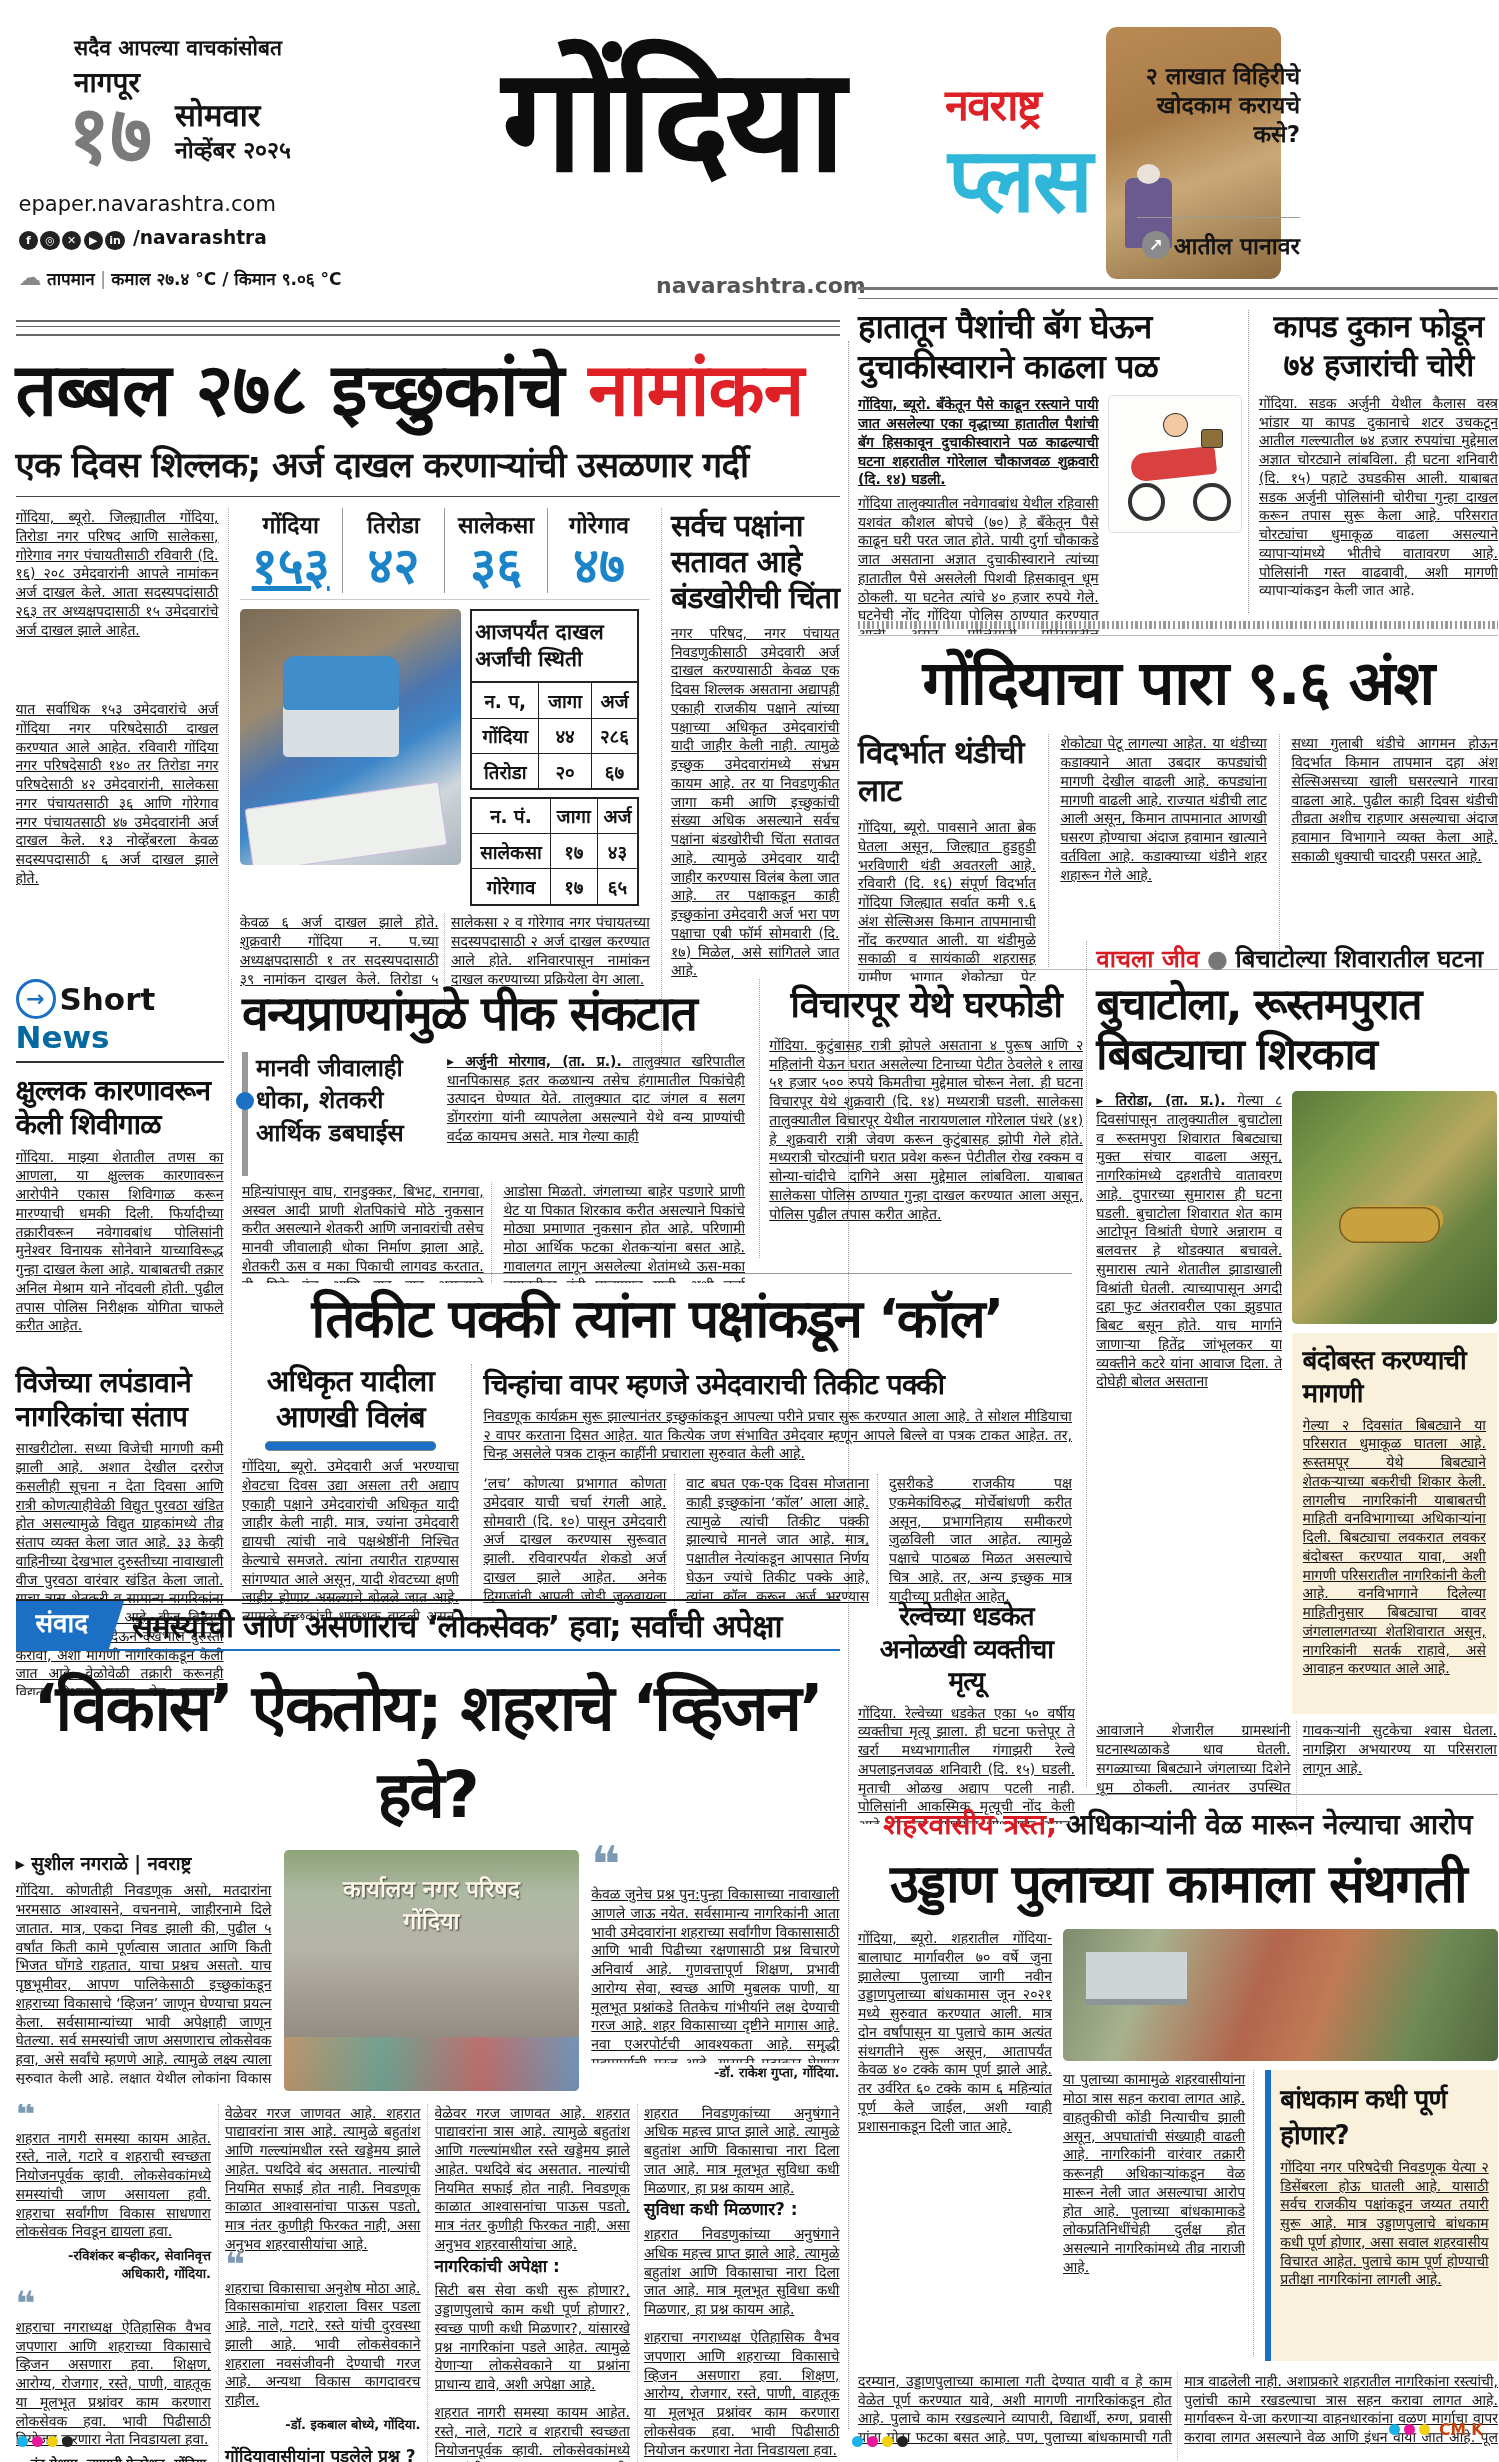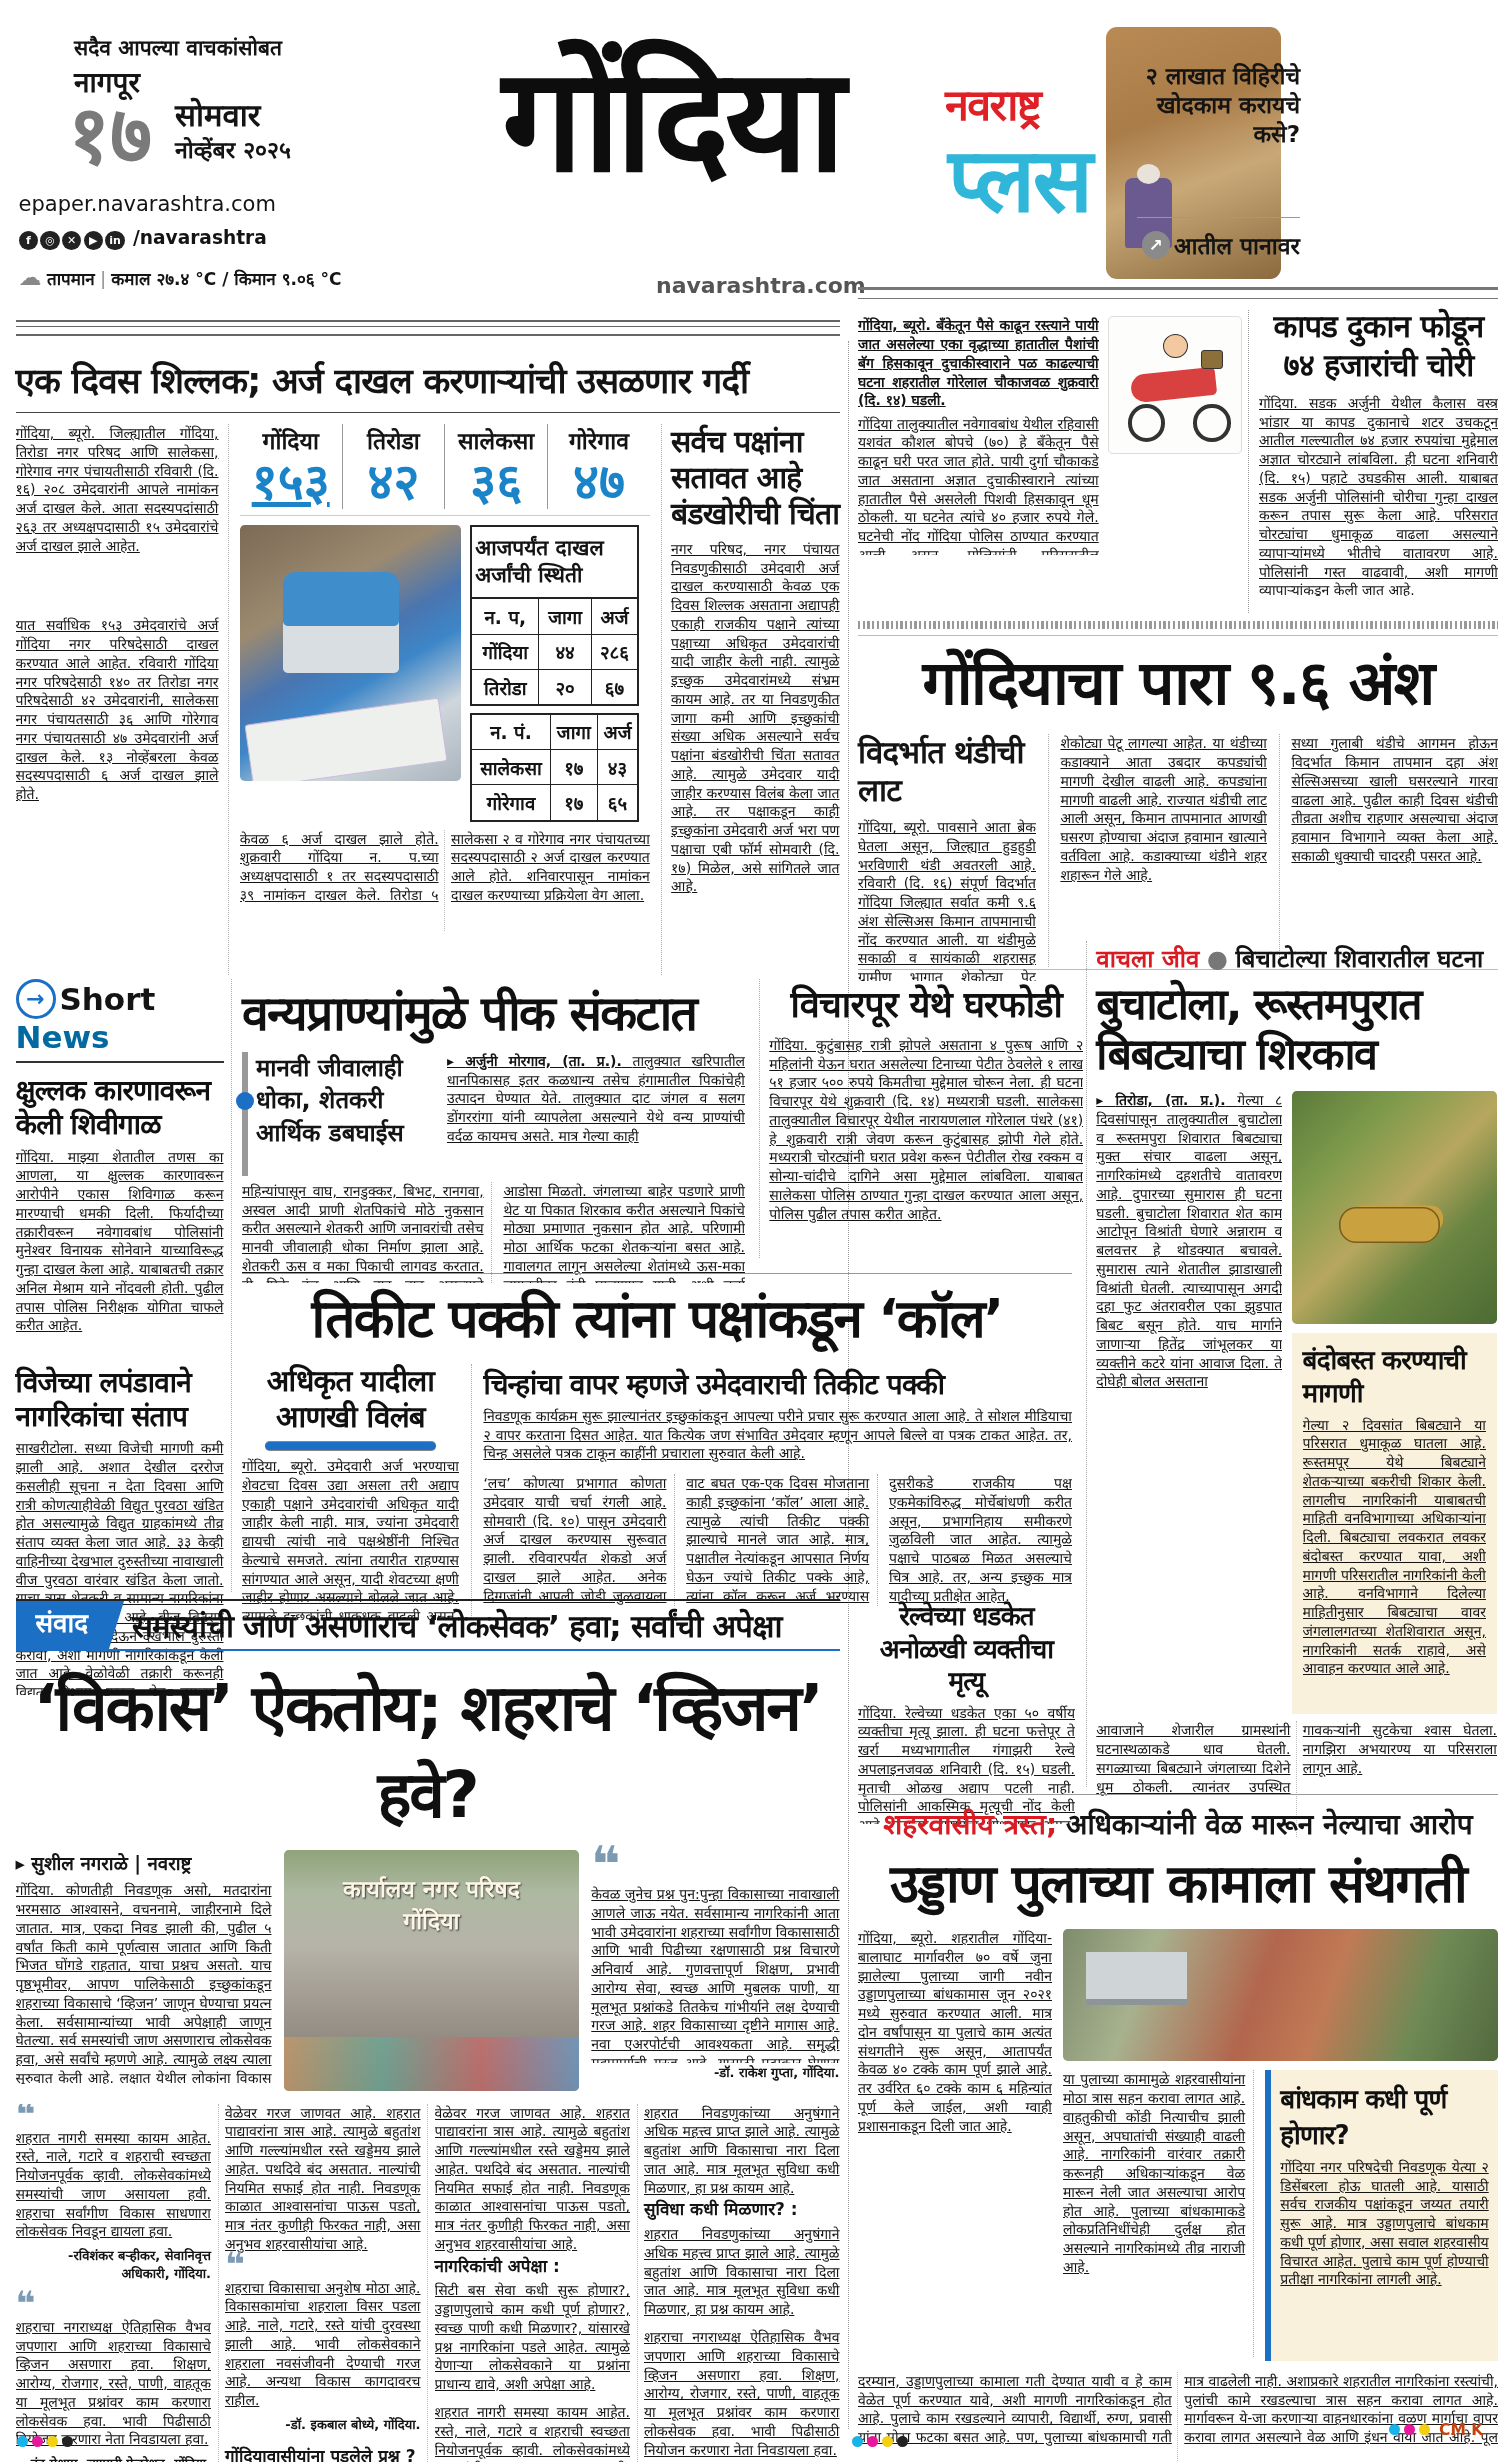--- a/index.html
+++ b/index.html
@@ -65,20 +65,24 @@
 
   <div class="abs" style="left:15.5px;top:320px;width:824px;height:12.4px;border-top:2.3px solid #666;border-bottom:2.3px solid #666;">
     <div style="margin-top:3.9px;border-top:1.6px solid #666;"></div>
   </div>
   <div class="abs" style="left:858px;top:287px;width:640px;height:7.8px;border-top:3.1px solid #777;border-bottom:1.6px solid #777;"></div>
 </div>
 
 <div class="abs dotline" style="left:848px;top:341px;height:2088px;"></div>
 
 <div class="abs" style="left:15.5px;top:348px;width:824px;height:622px;">
+  <div class="headline" style="font-size:73px;line-height:1.15;white-space:nowrap;">
+    <span>तब्बल २७८ इच्छुकांचे</span>
+    <span style="color:#e02027;">नामांकन</span>
+  </div>
   <div class="b" style="font-size:35px;margin-top:7.8px;border-bottom:1.6px solid #444;padding-bottom:9.3px;letter-spacing:-0.8px;">एक दिवस शिल्लक; अर्ज दाखल करणाऱ्यांची उसळणार गर्दी</div>
 
   <div style="display:flex;margin-top:11px;gap:11px;">
 
     <div style="width:203px;flex:none;border-right:0.8px dotted #aaa;padding-right:9.3px;">
       <div class="body-txt" style="height:186px;">गोंदिया, ब्यूरो. जिल्ह्यातील गोंदिया, तिरोडा नगर परिषद आणि सालेकसा, गोरेगाव नगर पंचायतीसाठी रविवारी (दि. १६) २०८ उमेदवारांनी आपले नामांकन अर्ज दाखल केले. आता सदस्यपदांसाठी २६३ तर अध्यक्षपदासाठी १५ उमेदवारांचे अर्ज दाखल झाले आहेत.</div>
       <div class="body-txt" style="height:256px;margin-top:6.2px;">यात सर्वाधिक १५३ उमेदवारांचे अर्ज गोंदिया नगर परिषदेसाठी दाखल करण्यात आले आहेत. रविवारी गोंदिया नगर परिषदेसाठी १४० तर तिरोडा नगर परिषदेसाठी ४२ उमेदवारांनी, सालेकसा नगर पंचायतसाठी ३६ आणि गोरेगाव नगर पंचायतसाठी ४७ उमेदवारांनी अर्ज दाखल केले. १३ नोव्हेंबरला केवळ सदस्यपदासाठी ६ अर्ज दाखल झाले होते.</div>
     </div>
 
     <div style="width:410px;flex:none;">
@@ -155,20 +159,21 @@
     <div style="flex:1;border-left:0.8px dotted #aaa;padding-left:9.3px;">
       <div class="b" style="font-size:30px;line-height:1.2;letter-spacing:-0.8px;">सर्वच पक्षांना सतावत आहे बंडखोरीची चिंता</div>
       <div class="body-txt" style="height:435px;margin-top:7.8px;">नगर परिषद, नगर पंचायत निवडणुकीसाठी उमेदवारी अर्ज दाखल करण्यासाठी केवळ एक दिवस शिल्लक असताना अद्यापही एकाही राजकीय पक्षाने त्यांच्या पक्षाच्या अधिकृत उमेदवारांची यादी जाहीर केली नाही. त्यामुळे इच्छुक उमेदवारांमध्ये संभ्रम कायम आहे. तर या निवडणुकीत जागा कमी आणि इच्छुकांची संख्या अधिक असल्याने सर्वच पक्षांना बंडखोरीची चिंता सतावत आहे. त्यामुळे उमेदवार यादी जाहीर करण्यास विलंब केला जात आहे. तर पक्षाकडून काही इच्छुकांना उमेदवारी अर्ज भरा पण पक्षाचा एबी फॉर्म सोमवारी (दि. १७) मिळेल, असे सांगितले जात आहे.</div>
     </div>
   </div>
 </div>
 
 <div class="abs body-txt cols3" style="left:15.5px;top:974px;width:824px;height:0px;"></div>
 
 <div class="abs" style="left:858px;top:307px;width:384px;height:310px;">
+  <div class="headline" style="font-size:33px;line-height:1.2;">हातातून पैशांची बॅग घेऊन दुचाकीस्वाराने काढला पळ</div>
   <div style="display:flex;gap:9.3px;margin-top:9.3px;">
     <div class="body-txt" style="flex:1;">
       <div style="font-weight:bold;">गोंदिया, ब्यूरो. बँकेतून पैसे काढून रस्त्याने पायी जात असलेल्या एका वृद्धाच्या हातातील पैशांची बॅग हिसकावून दुचाकीस्वाराने पळ काढल्याची घटना शहरातील गोरेलाल चौकाजवळ शुक्रवारी (दि. १४) घडली.</div>
       <div style="margin-top:4.7px;height:140px;overflow:hidden;">गोंदिया तालुक्यातील नवेगावबांध येथील रहिवासी यशवंत कौशल बोपचे (७०) हे बँकेतून पैसे काढून घरी परत जात होते. पायी दुर्गा चौकाकडे जात असताना अज्ञात दुचाकीस्वाराने त्यांच्या हातातील पैसे असलेली पिशवी हिसकावून धूम ठोकली. या घटनेत त्यांचे ४० हजार रुपये गेले. घटनेची नोंद गोंदिया पोलिस ठाण्यात करण्यात आली असून, पोलिसांनी परिसरातील सीसीटीव्हीच्या आधारे तपास सुरू केला आहे. त्यानंतर पैसे असलेली पिशवी घेऊन गेलेल्या दुचाकीस्वाराचे फोटो व्हायरल होत होते.</div>
     </div>
     <div class="photo" style="width:132px;height:136px;flex:none;background:#fdfdfb;border:0.8px solid #ddd;">
       <div class="abs" style="left:22px;top:54px;width:85px;height:28px;background:#d94040;border-radius:14px 4.7px 4.7px 14px;transform:rotate(-6deg);"></div>
       <div class="abs" style="left:18.6px;top:87px;width:29.5px;height:29.5px;border:4.7px solid #333;border-radius:50%;"></div>
       <div class="abs" style="left:84px;top:87px;width:29.5px;height:29.5px;border:4.7px solid #333;border-radius:50%;"></div>
       <div class="abs" style="left:54px;top:17px;width:23px;height:22px;background:#f2c9a0;border-radius:50%;border:1.6px solid #333;"></div>

